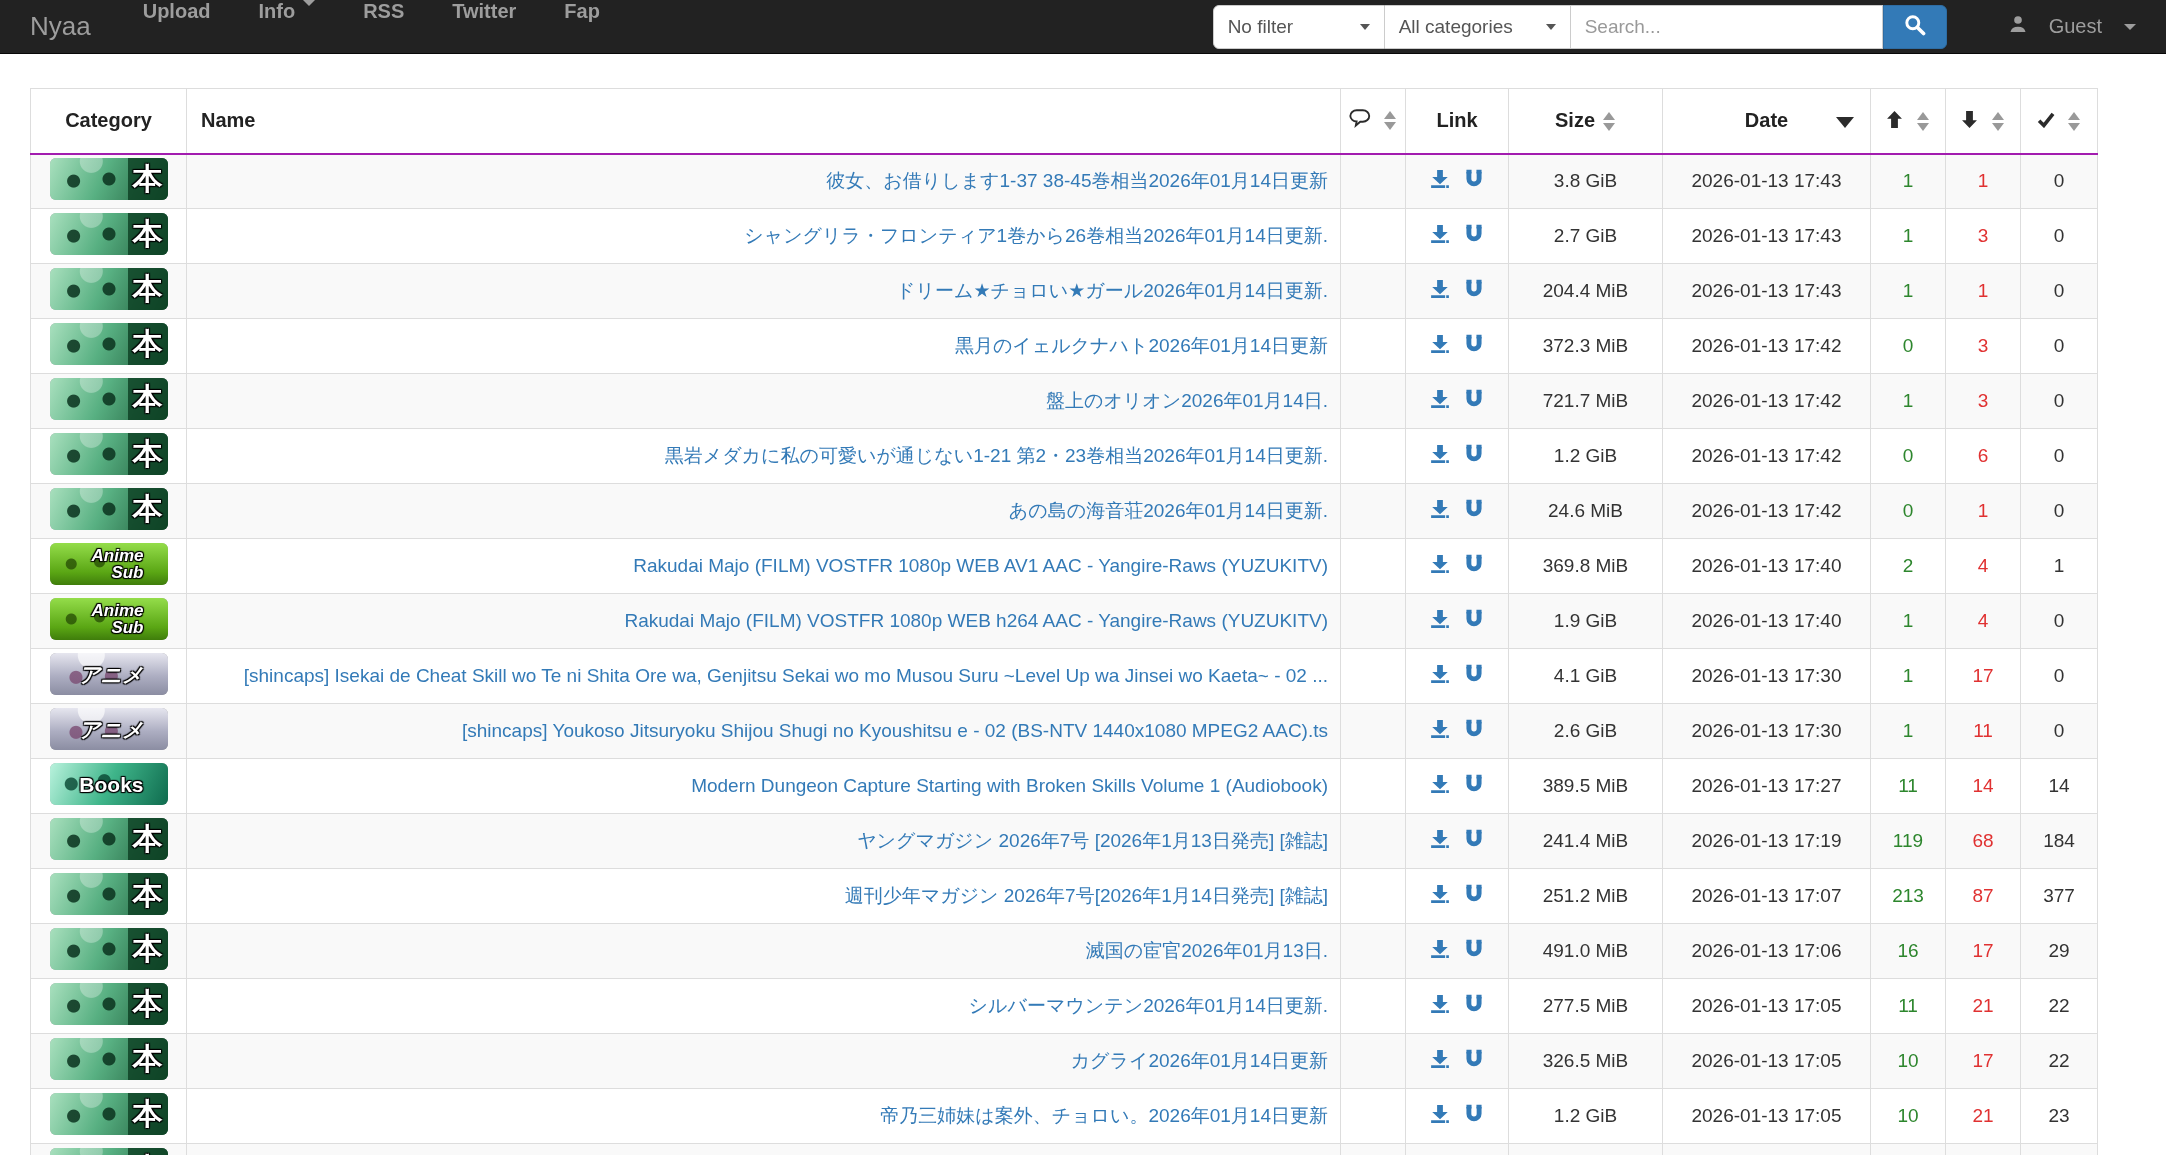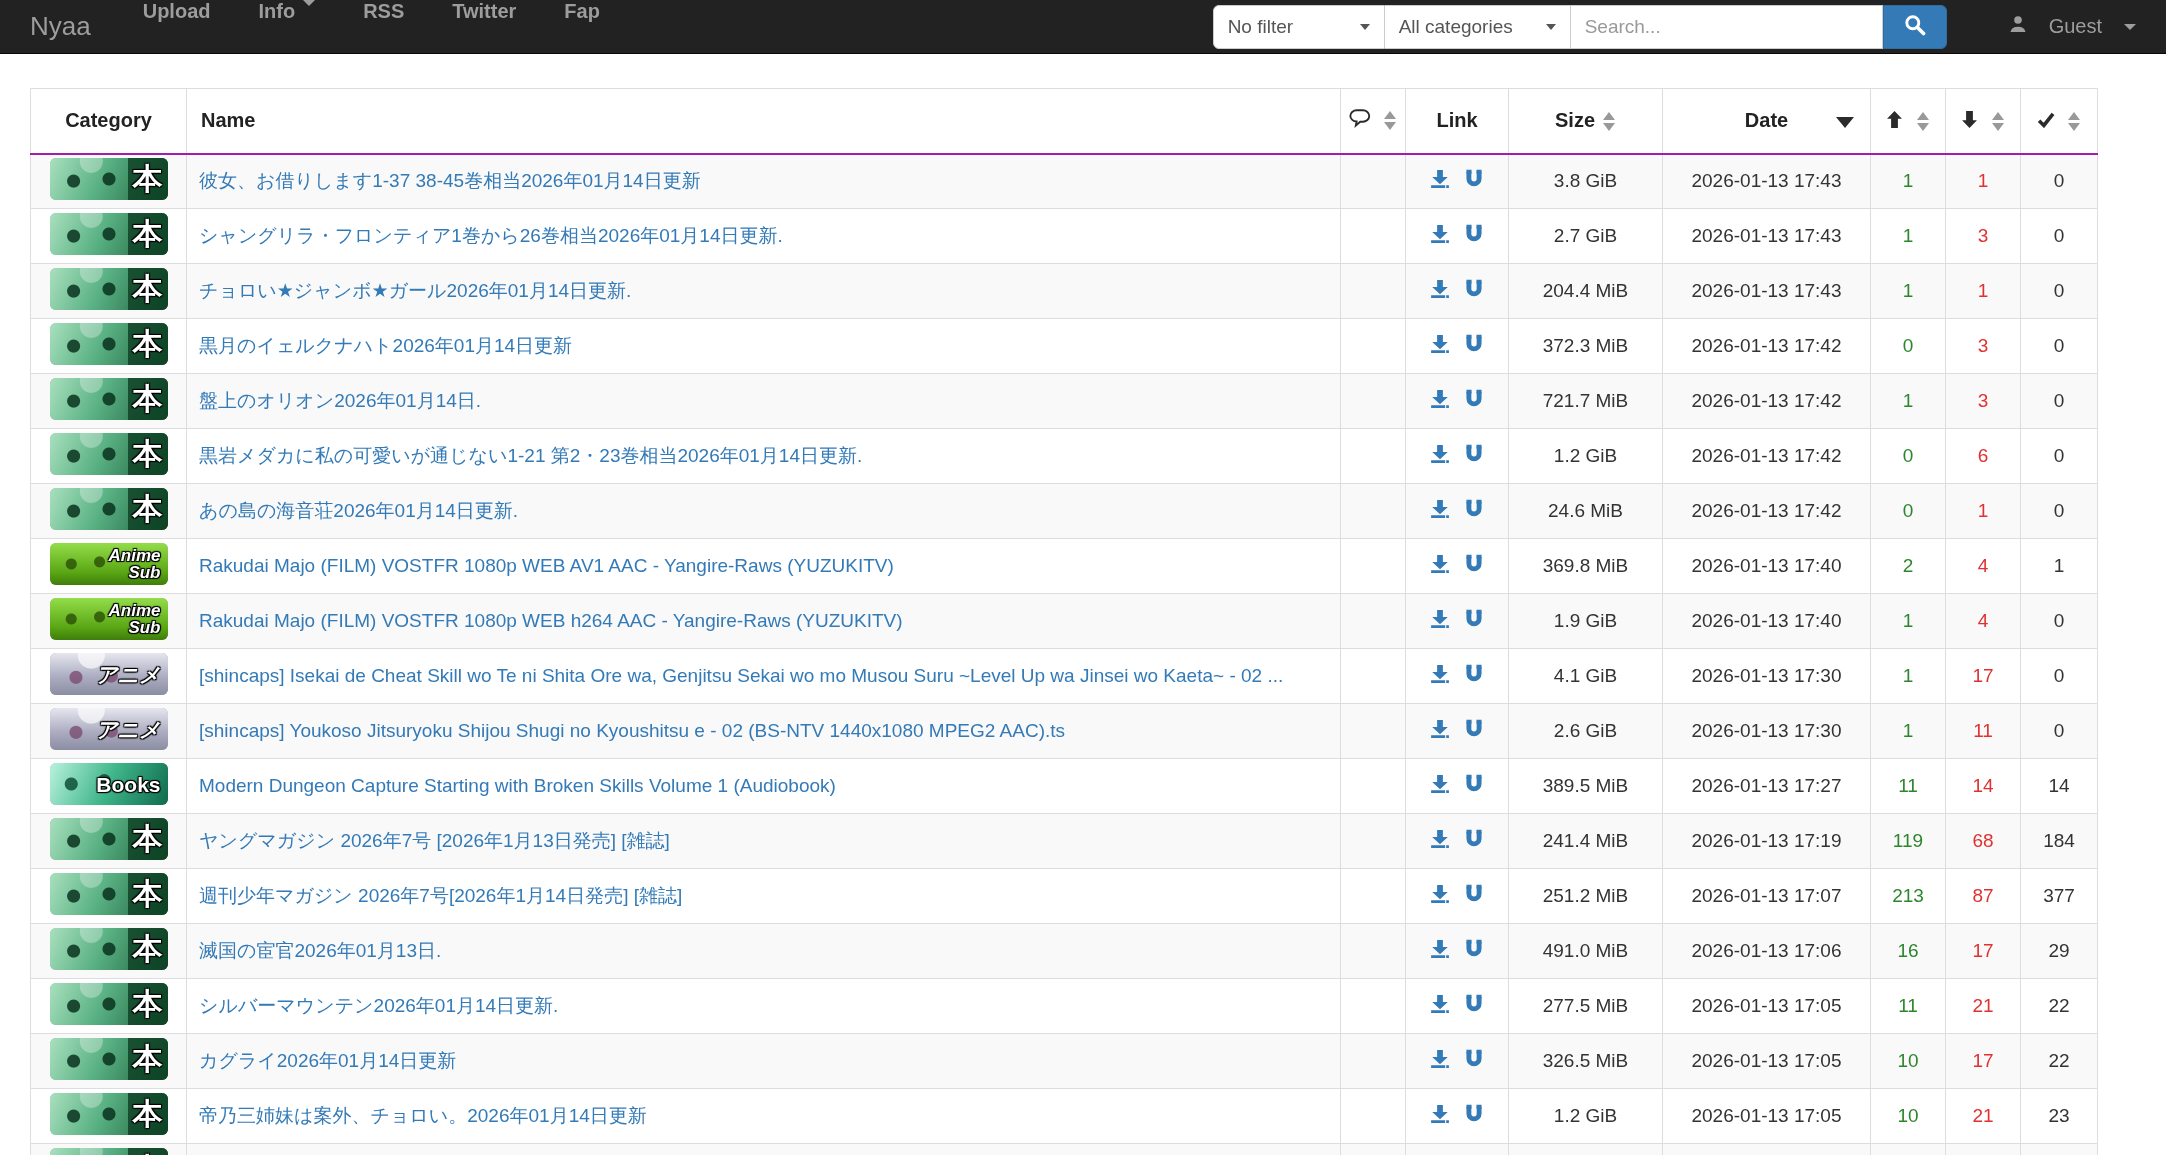--- a/index.html
+++ b/index.html
@@ -38,21 +38,21 @@
   th, td { border: 1px solid #ddd; }
   thead th { background: #fff; font-weight: bold; color: #222; font-size: 20px;
     height: 65px; text-align: center; vertical-align: middle; position: relative; }
   thead { border-bottom: 2px solid #a21caf; }
   thead th.sortable { cursor: pointer; }
   th.h-name { text-align: left; padding-left: 14px; }
   th.h-category { text-align: center; }
   tbody td { height: 55px; text-align: center; color: #333; vertical-align: middle; }
   tbody tr:nth-child(odd) td { background: #f9f9f9; }
   tbody tr:nth-child(even) td { background: #ffffff; }
-  td.c-name { text-align: left; padding: 9px 12px; white-space: nowrap; overflow: hidden; }
+  td.c-name { text-align: right; padding: 9px 12px; white-space: nowrap; overflow: hidden; }
   td.c-name a { color: #337ab7; text-decoration: none; cursor: pointer; }
   td.c-seed { color: #2d862d; }
   td.c-leech { color: #e03131; }
   td.c-done { color: #333; }
   .sorter { display: inline-block; width: 13px; height: 19px; position: relative;
     vertical-align: middle; margin-left: 8px; }
   .sorter::before { content: ""; position: absolute; top: 0; left: 0;
     border-left: 6px solid transparent; border-right: 6px solid transparent;
     border-bottom: 8px solid #999; }
   .sorter::after { content: ""; position: absolute; bottom: 0; left: 0;
@@ -61,21 +61,21 @@
   .caret-sort-desc { position: absolute; right: 16px; top: 28px; width: 0; height: 0;
     border-left: 9px solid transparent; border-right: 9px solid transparent;
     border-top: 11px solid #2b2b2b; }
   .hicon { vertical-align: middle; }
 
   
   .cat-link { display: inline-block; cursor: pointer; }
   .cat-icon { width: 118px; height: 42px; border-radius: 6px; position: relative;
     overflow: hidden; display: block; box-shadow: inset 0 0 0 1px rgba(0,0,0,.35); }
   .cat-icon .face { position: absolute; inset: 0; }
-  .cat-icon .label { position: absolute; right: 7px; top: 50%; transform: translateY(-50%);
+  .cat-icon .label { position: absolute; right: 24px; top: 50%; transform: translateY(-50%);
     color: #fff; font-weight: bold; line-height: 1;
     text-shadow: 1px 1px 1px #000, -1px -1px 1px #000, 1px -1px 1px #000, -1px 1px 1px #000; }
   .cat-lit-raw .face { background:
     radial-gradient(circle at 20% 55%, rgba(10,50,30,.85) 0 6px, transparent 7px),
     radial-gradient(circle at 50% 50%, rgba(10,50,30,.85) 0 6px, transparent 7px),
     radial-gradient(circle at 35% 8%, rgba(255,255,255,.30) 0 11px, transparent 12px),
     linear-gradient(115deg, #a9e0be 0%, #58b082 45%, #1d5c3a 100%); }
   .cat-lit-raw::after { content: ""; position: absolute; right: 0; top: 0; bottom: 0;
     width: 40px; background: rgba(10,60,32,.78); }
   .cat-lit-raw .label { font-size: 30px; right: 5px; z-index: 2; }
@@ -274,21 +274,21 @@
           <td class="c-date">2026-01-13 17:43</td>
           <td class="c-seed">1</td>
           <td class="c-leech">3</td>
           <td class="c-done">0</td>
         </tr>
         <tr>
           <td class="c-cat"><a class="cat-link"><span class="cat-icon cat-lit-raw">
                 <span class="face"></span>
                 <span class="label">本</span>
               </span></a></td>
-          <td class="c-name"><a>チョロい★ジャンボ★ガール2026年01月14日更新.</a></td>
+          <td class="c-name"><a>ドリーム★チョロい★ガール2026年01月14日更新.</a></td>
           <td class="c-comments"></td>
           <td class="c-link"><span class="dl-links">
               <a>
                 <svg width="20" height="20" viewBox="0 0 18 18">
                   <path d="M6.4 1 h5.2 v6.2 H16 L9 13.8 2 7.2 h4.4 z" fill="#337ab7"></path>
                   <path d="M1 14.6 h12.6 v2.6 H1 z M14.6 14.6 h2.4 v2.6 h-2.4 z" fill="#337ab7"></path>
                 </svg>
               </a>
               <a>
                 <svg width="20" height="20" viewBox="0 0 18 18">

